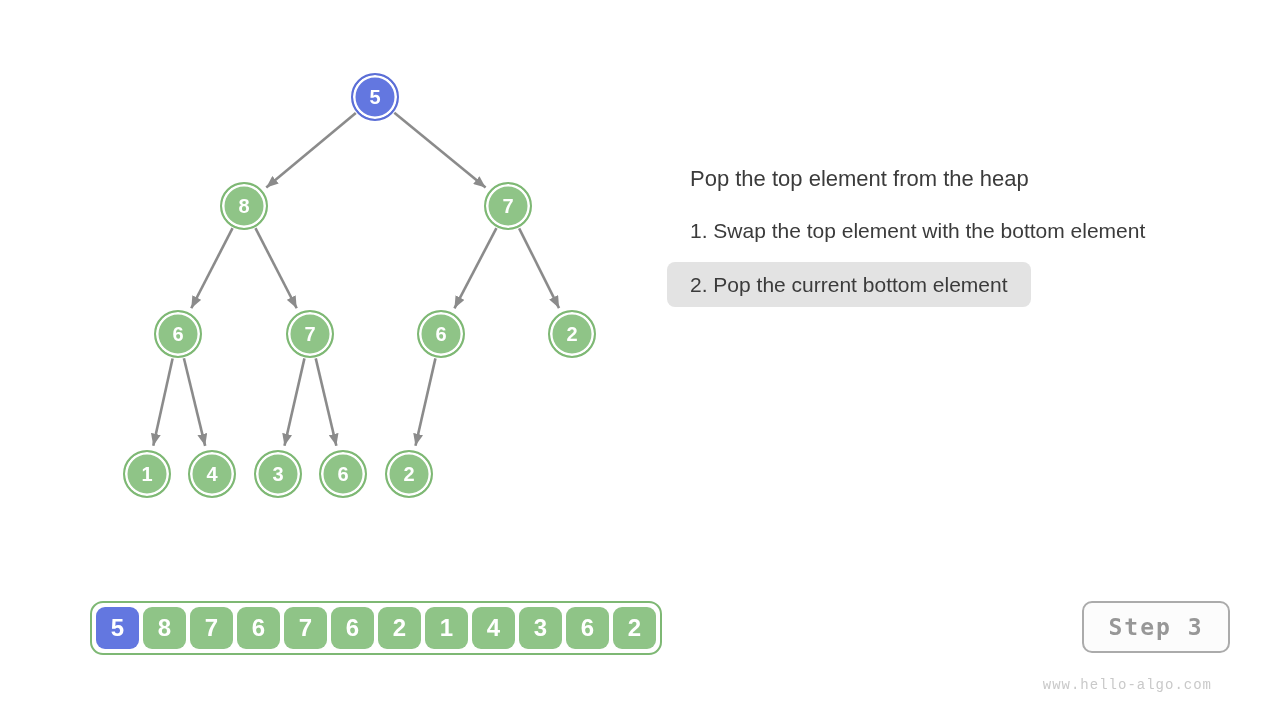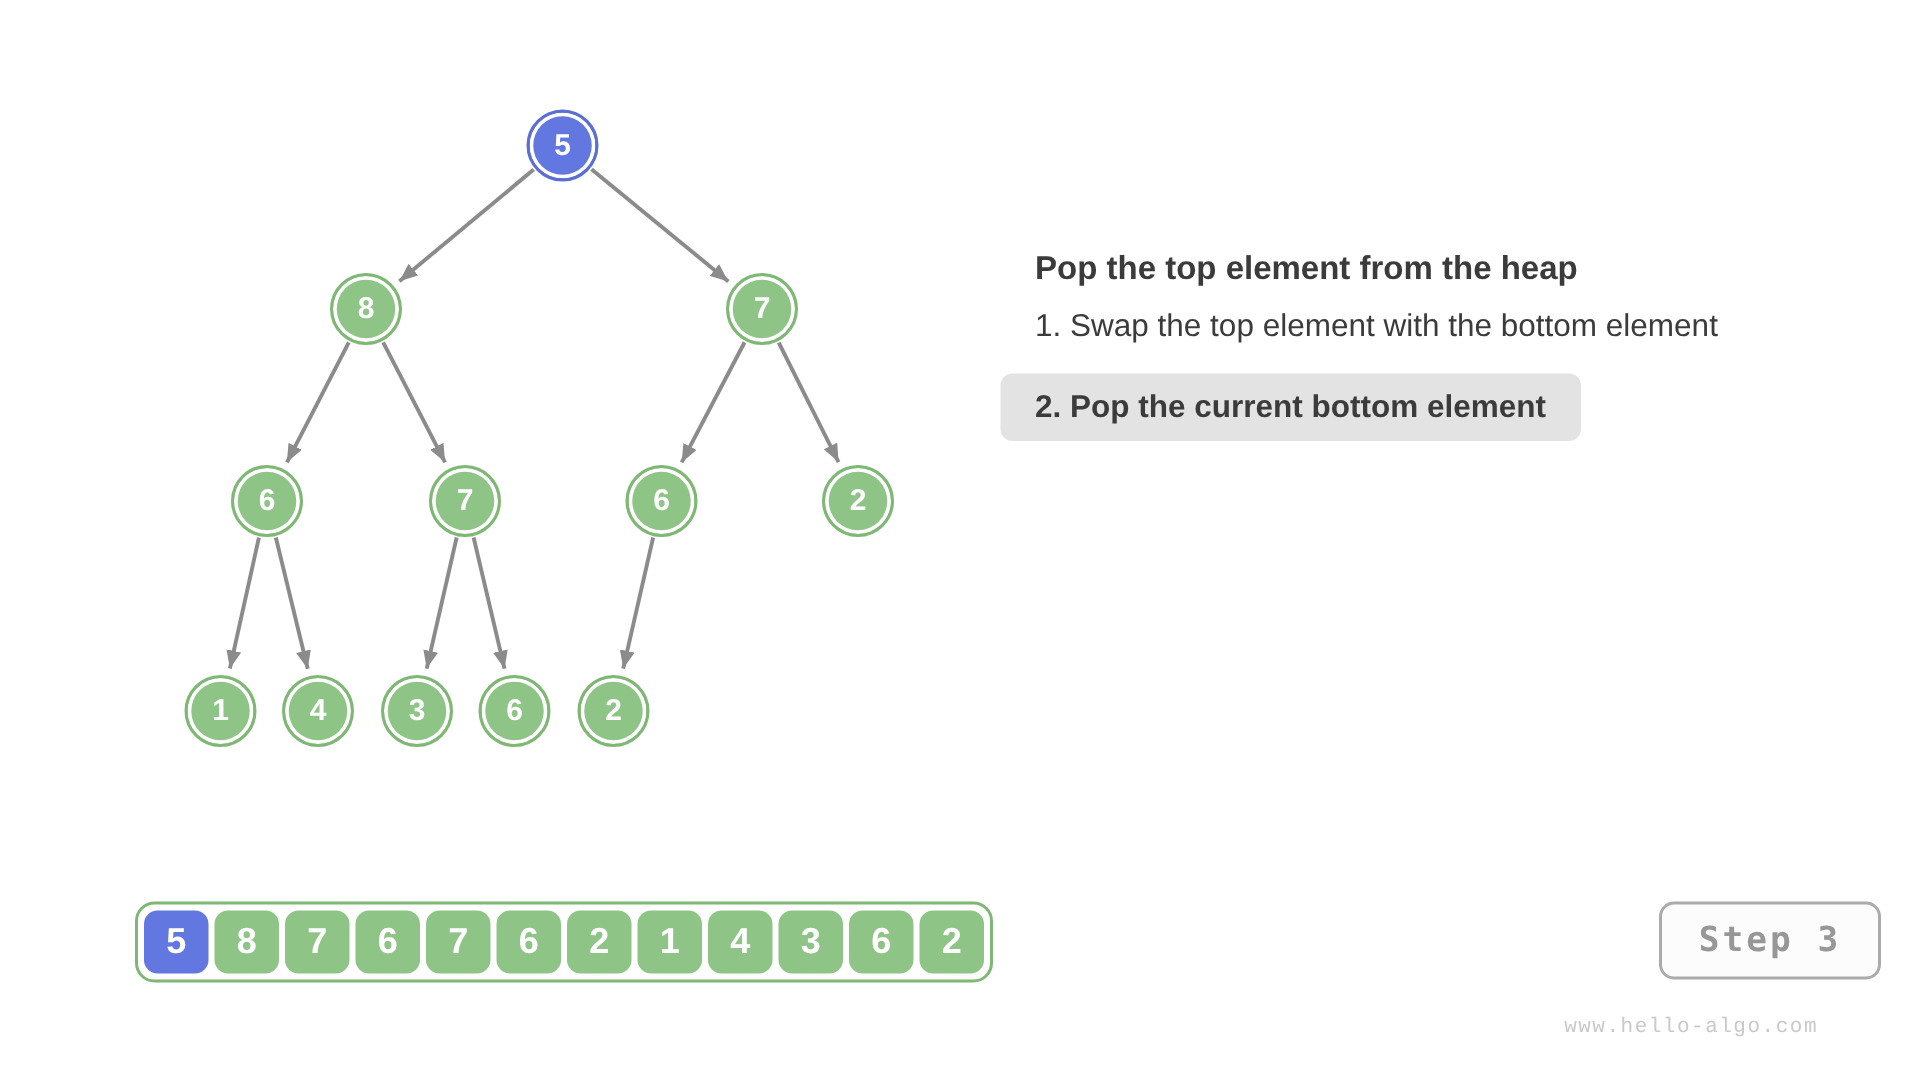--- a/index.html
+++ b/index.html
@@ -25,35 +25,34 @@
     font-size: 20px;
     font-weight: bold;
     box-shadow: inset 0 0 0 2.5px #ffffff;
   }
   .tree-node.green { background: var(--green-fill); border: 2.5px solid var(--green-border); }
   .tree-node.blue  { background: var(--blue-fill);  border: 2.5px solid var(--blue-border); }
 
   
   .panel-title {
     position: absolute; left: 690px; top: 166px;
-    font-size: 22px; font-weight: bold; color: var(--text-color); text-align: center;
+    font-size: 22px; font-weight: normal; color: var(--text-color); text-align: center;
   }
   .steps {
-    position: absolute; left: 667px; top: 201px;
+    position: absolute; left: 667px; top: 214px;
     display: flex; flex-direction: column; gap: 15px; align-items: flex-start;
   }
   .step {
     font-size: 21px; line-height: 25px; color: var(--text-color);
     padding: 4px 23px; white-space: nowrap;
   }
   .step.highlighted {
     background: var(--highlight-bg);
     border-radius: 8px;
     padding: 10px 23px;
-    font-weight: bold;
   }
 
   
   .heap-array {
     position: absolute; left: 90px; top: 601px;
     box-sizing: border-box;
     border: 2px solid var(--green-border);
     border-radius: 13px;
     background: #ffffff;
     padding: 4px;
@@ -73,21 +72,20 @@
     position: absolute; left: 1082px; top: 601px;
     box-sizing: border-box;
     width: 148px; height: 52px;
     border: 2px solid var(--step-border);
     border-radius: 10px;
     background: var(--step-bg);
     display: flex; align-items: center; justify-content: center;
     font-family: "DejaVu Sans Mono", monospace;
     font-size: 23px; font-weight: bold; letter-spacing: 2px;
     color: var(--step-text);
-    margin-left: 24px;
   }
   .watermark {
     position: absolute; right: 68px; top: 677px;
     font-family: Liberation Mono, monospace;
     font-size: 14px; letter-spacing: 1px;
     color: var(--watermark-color);
   }
 </style>
 </head>
 <body>

